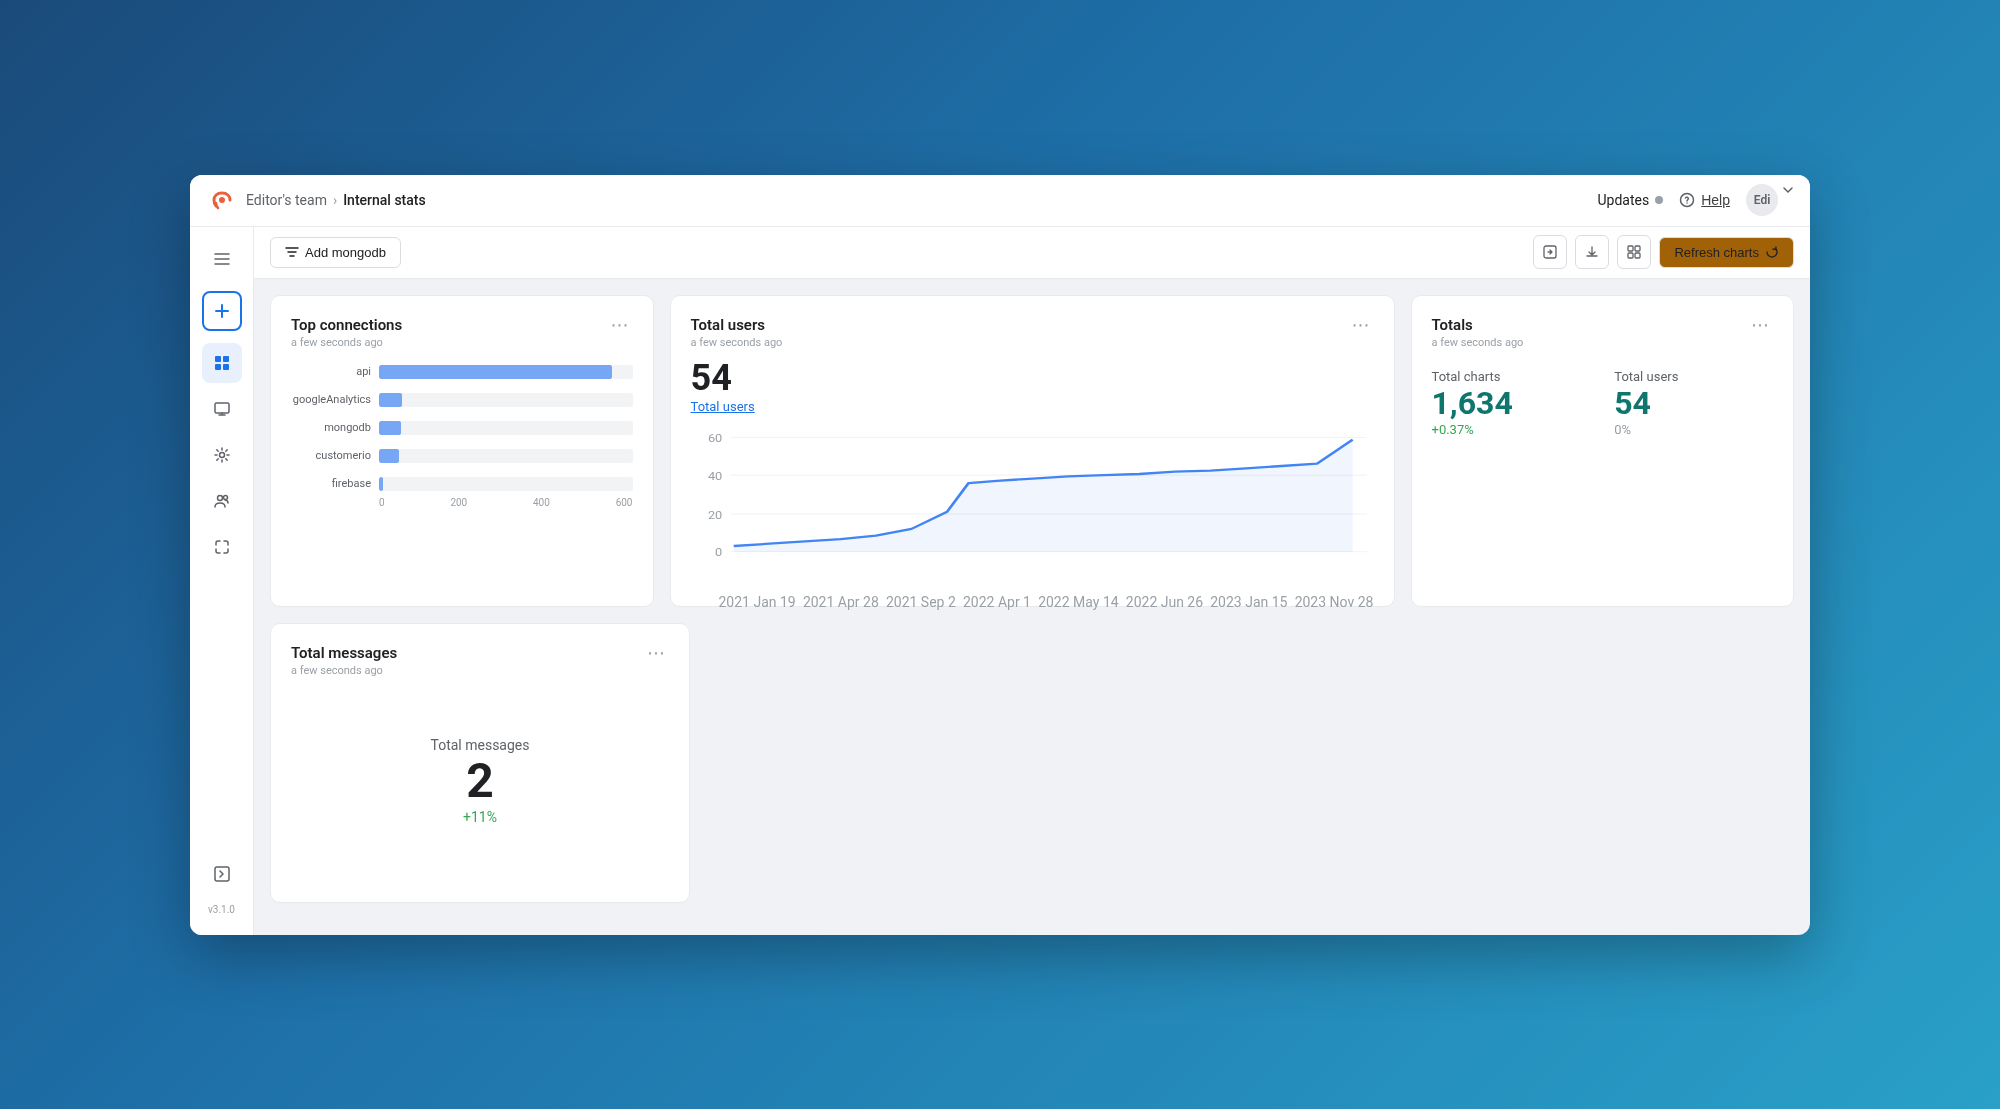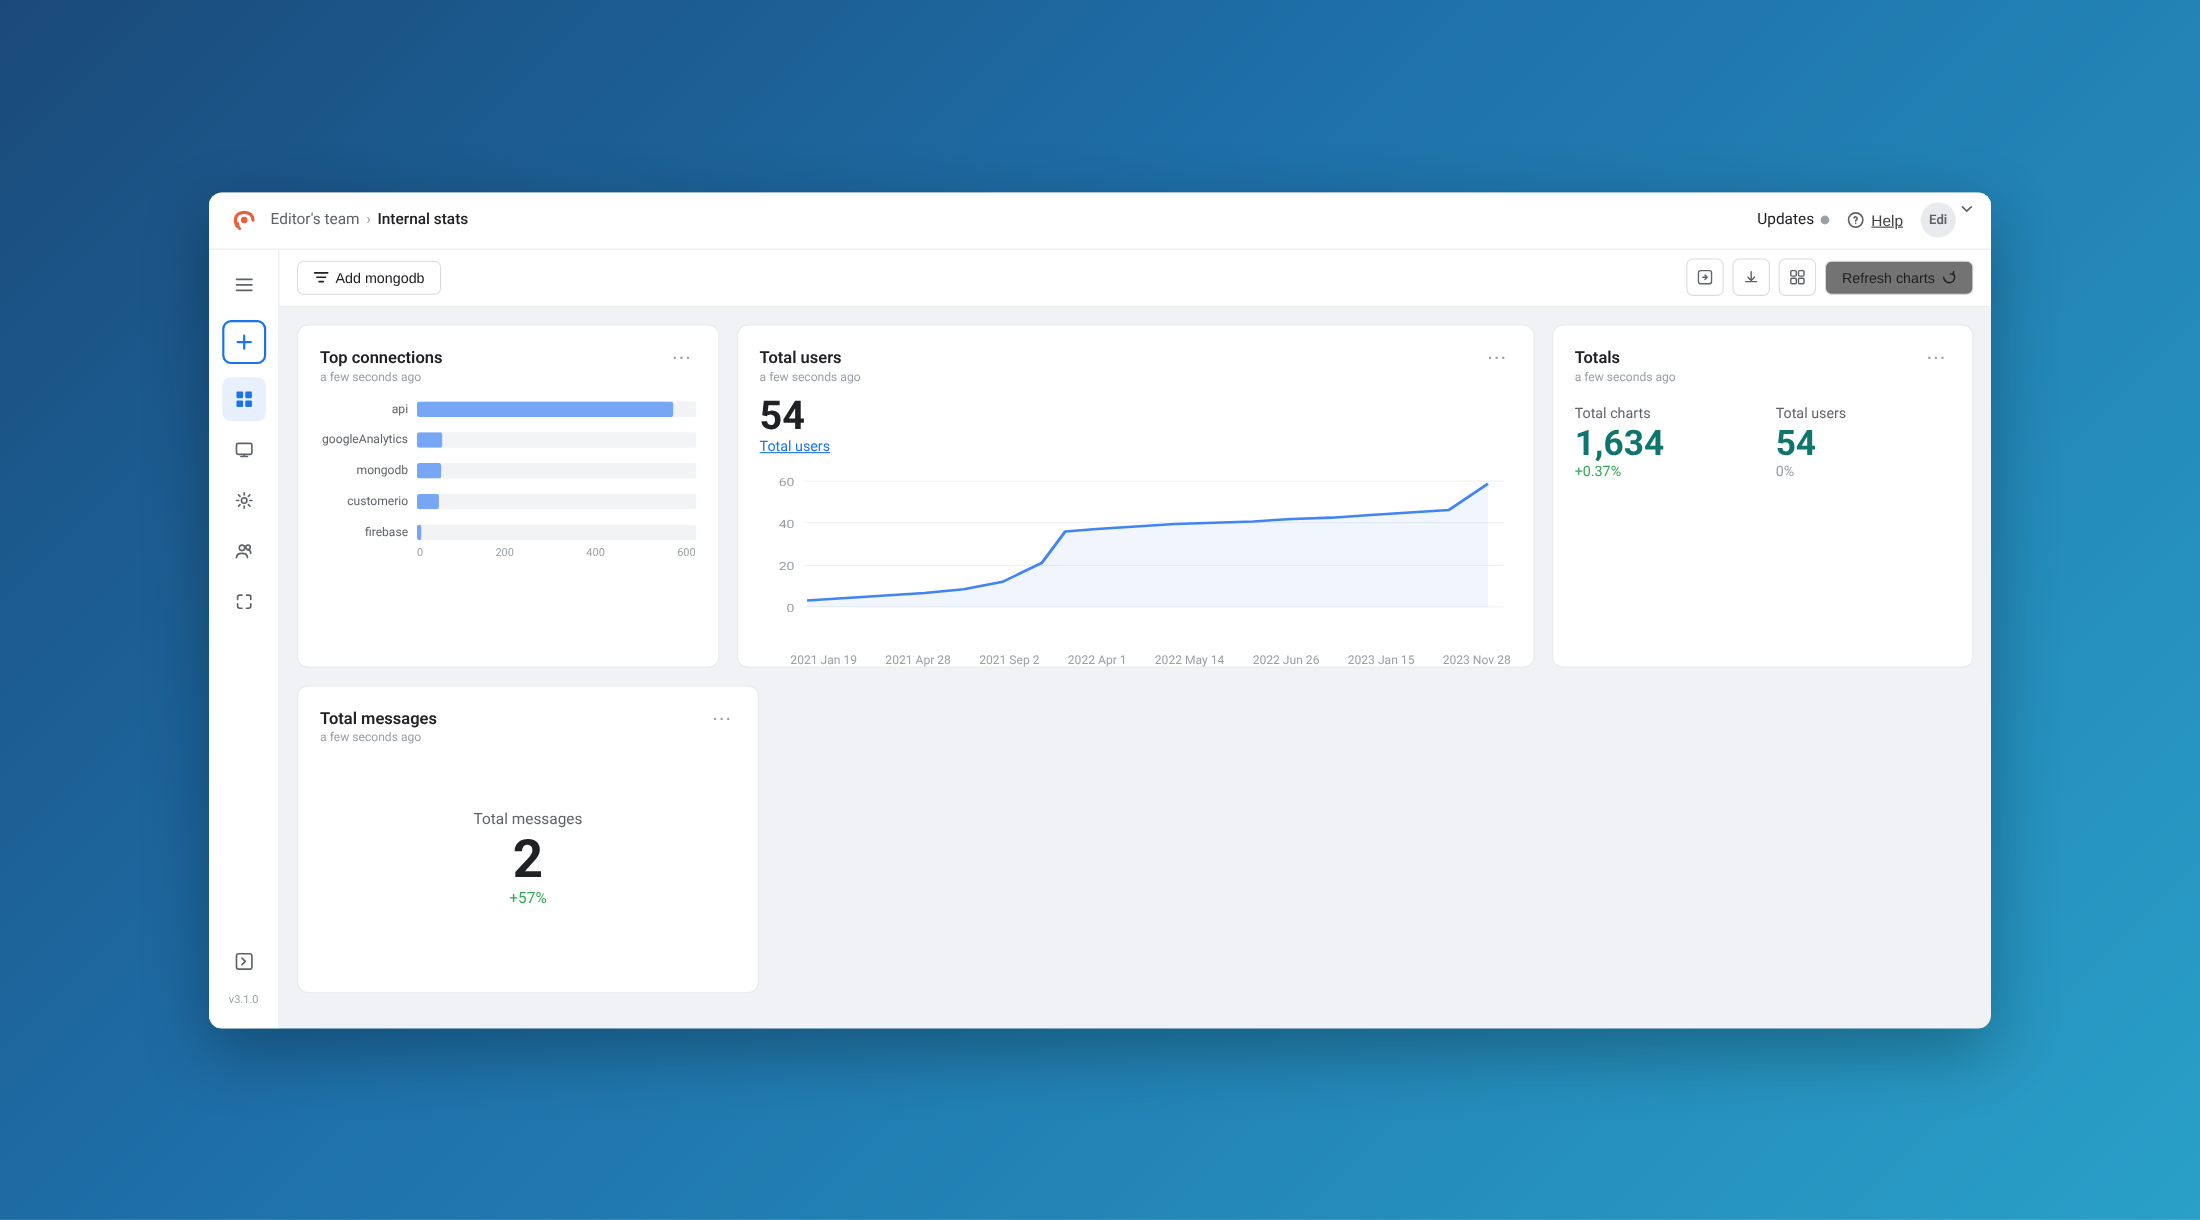--- a/index.html
+++ b/index.html
@@ -220,21 +220,21 @@
       cursor: pointer;
       color: #5f6368;
     }
     .refresh-btn {
       display: flex;
       align-items: center;
       gap: 6px;
       padding: 7px 14px;
       border: 1px solid #dadce0;
       border-radius: 6px;
-      background: #737373;
+      background: #a16207;
       font-size: 13px;
       color: #202124;
       cursor: pointer;
     }
     
     .dashboard-grid {
       flex: 1;
       padding: 16px;
       overflow-y: auto;
       display: flex;
@@ -364,21 +364,21 @@
       justify-content: center;
       height: 200px;
       gap: 4px;
     }
     .messages-label { font-size: 14px; color: #5f6368; }
     .messages-value { font-size: 48px; font-weight: 700; color: #202124; line-height: 1; }
     .messages-change { font-size: 14px; color: #34a853; }
     .x-axis-labels {
       display: flex;
       justify-content: space-between;
-      font-size: 11px;
+      font-size: 14px;
       color: #9aa0a6;
       margin-top: 4px;
       padding-left: 28px;
     }
   </style>
 </head>
 <body>
 
 <div class="app-container">
 
@@ -641,21 +641,21 @@
             <div class="card-header">
               <div>
                 <div class="card-title">Total messages</div>
                 <div class="card-subtitle">a few seconds ago</div>
               </div>
               <button class="card-menu-btn">⋯</button>
             </div>
             <div class="messages-center">
               <div class="messages-label">Total messages</div>
               <div class="messages-value">2</div>
-              <div class="messages-change">+57%</div>
+              <div class="messages-change">+11%</div>
             </div>
           </div>
 
           <div style="flex:2;"></div>
         </div>
       </div>
     </div>
   </div>
 </div>
 

